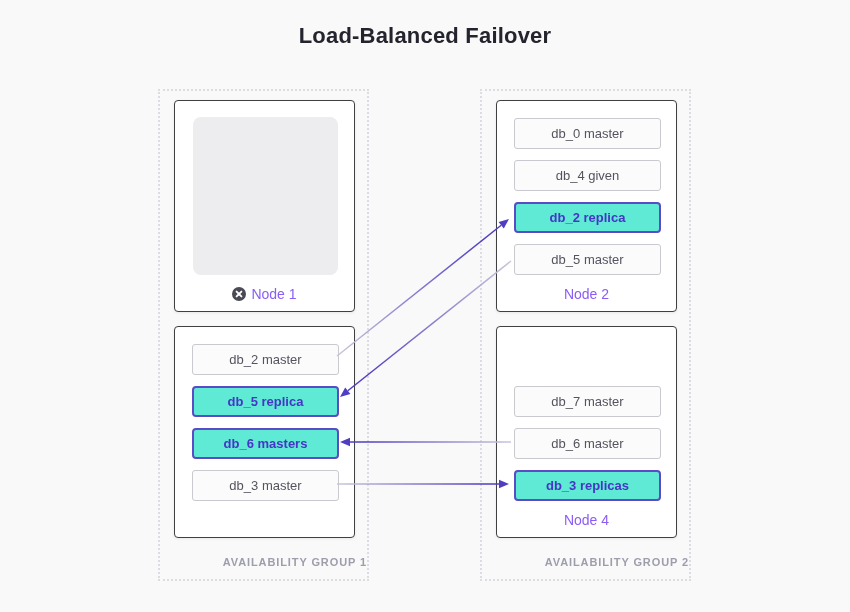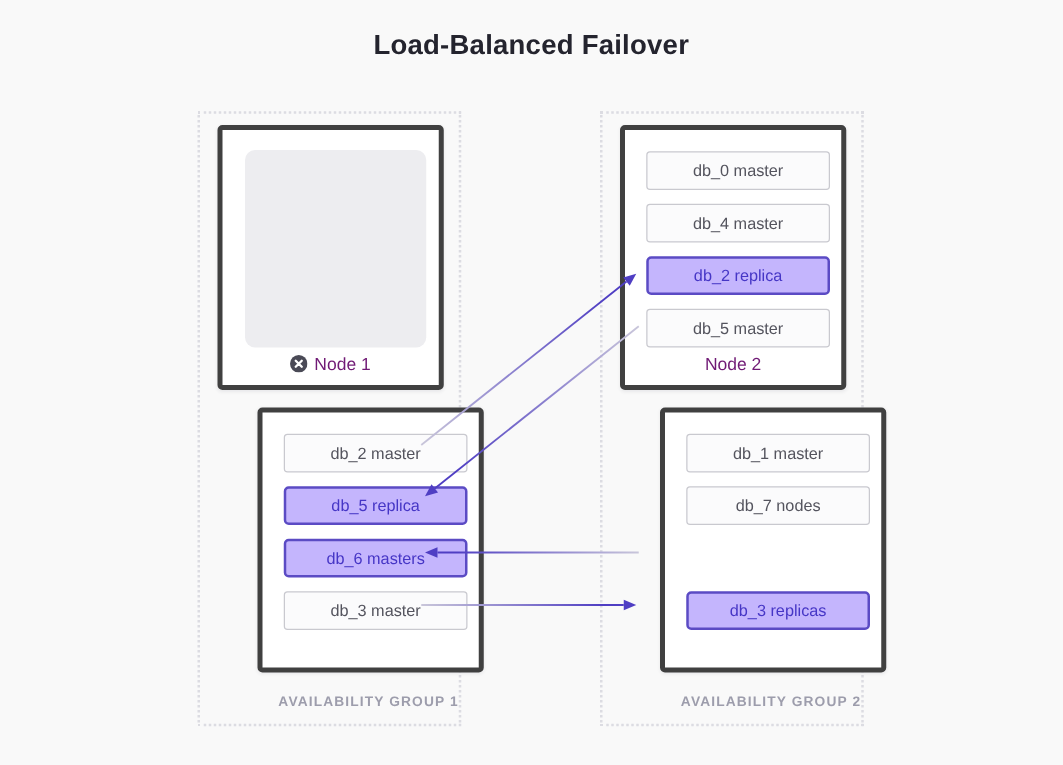--- a/index.html
+++ b/index.html
@@ -21,43 +21,43 @@
     border:2px dotted #dcdce2;
   }
   .group-1 { left:158px; }
   .group-2 { left:480px; }
   .group-label {
     position:absolute; bottom:11px; left:0; width:100%; text-align:right;
     font-size:11px; font-weight:700; letter-spacing:0.9px; color:#9d9dac;
   }
   .node-card {
     position:absolute; left:14px; width:181px; height:212px;
-    background:#ffffff; border:4px solid #404040; border-radius:4px;
+    background:#ffffff; border:1px solid #404040; border-radius:4px;
     box-shadow:0 1px 3px rgba(40,40,60,0.08);
   }
   .node-top    { top:9px;  }
-  .node-bottom { top:235px;margin-left:32px; }
+  .node-bottom { top:235px; }
   .placeholder {
     position:absolute; left:18px; top:16px; width:145px; height:158px;
     background:#ededf0; border-radius:8px;
   }
   .node-label {
     position:absolute; bottom:9px; left:0; width:100%;
     display:flex; align-items:center; justify-content:center; gap:5px;
-    font-size:14px; color:#701a75;
+    font-size:14px; color:#8b5cf6;
   }
   .db-box {
     position:absolute; left:17px; width:147px; height:31px;
     background:#fbfbfc; border:1px solid #c9c9cf; border-radius:3px;
     display:flex; align-items:center; justify-content:center;
     font-size:13px; color:#54545e;
   }
   .db-box.replica {
-    background:#c4b5fd; border:2px solid #5b4bc4; border-radius:4px;
-    color:#4636c6; font-weight:400;
+    background:#5eead4; border:2px solid #5b4bc4; border-radius:4px;
+    color:#4636c6; font-weight:700;
   }
   .slot-0 { top:17px; }
   .slot-1 { top:59px; }
   .slot-2 { top:101px; }
   .slot-3 { top:143px; }
   .arrow-layer {
     position:absolute; left:0; top:0; width:850px; height:612px;
     pointer-events:none;
   }
   .x-icon { display:inline-block; width:14px; height:14px; }
@@ -89,32 +89,35 @@
       <div class="db-box slot-3 master">db_3 master</div>
     </div>
 
     <div class="group-label">AVAILABILITY GROUP 1</div>
   </div>
 
   <div class="group group-2">
 
     <div class="node-card node-top">
       <div class="db-box slot-0 master">db_0 master</div>
-      <div class="db-box slot-1 master">db_4 master</div>
+      <div class="db-box slot-1 master">db_4 given</div>
       <div class="db-box slot-2 replica">db_2 replica</div>
       <div class="db-box slot-3 master">db_5 master</div>
       <div class="node-label">
         <span>Node 2</span>
       </div>
     </div>
 
     <div class="node-card node-bottom">
-      <div class="db-box slot-0 master">db_1 master</div>
-      <div class="db-box slot-1 master">db_7 nodes</div>
+      <div class="db-box slot-1 master">db_7 master</div>
+      <div class="db-box slot-2 master">db_6 master</div>
       <div class="db-box slot-3 replica">db_3 replicas</div>
+      <div class="node-label">
+        <span>Node 4</span>
+      </div>
     </div>
 
     <div class="group-label">AVAILABILITY GROUP 2</div>
   </div>
 
   <svg class="arrow-layer" id="arrow-layer" width="850" height="612" viewBox="0 0 850 612">
       <defs>
         <linearGradient id="ag0" gradientUnits="userSpaceOnUse" x1="337" y1="356" x2="509" y2="219">
           <stop offset="0%" stop-color="#c9c6da"></stop>
           <stop offset="85%" stop-color="#4f3ec3"></stop>

